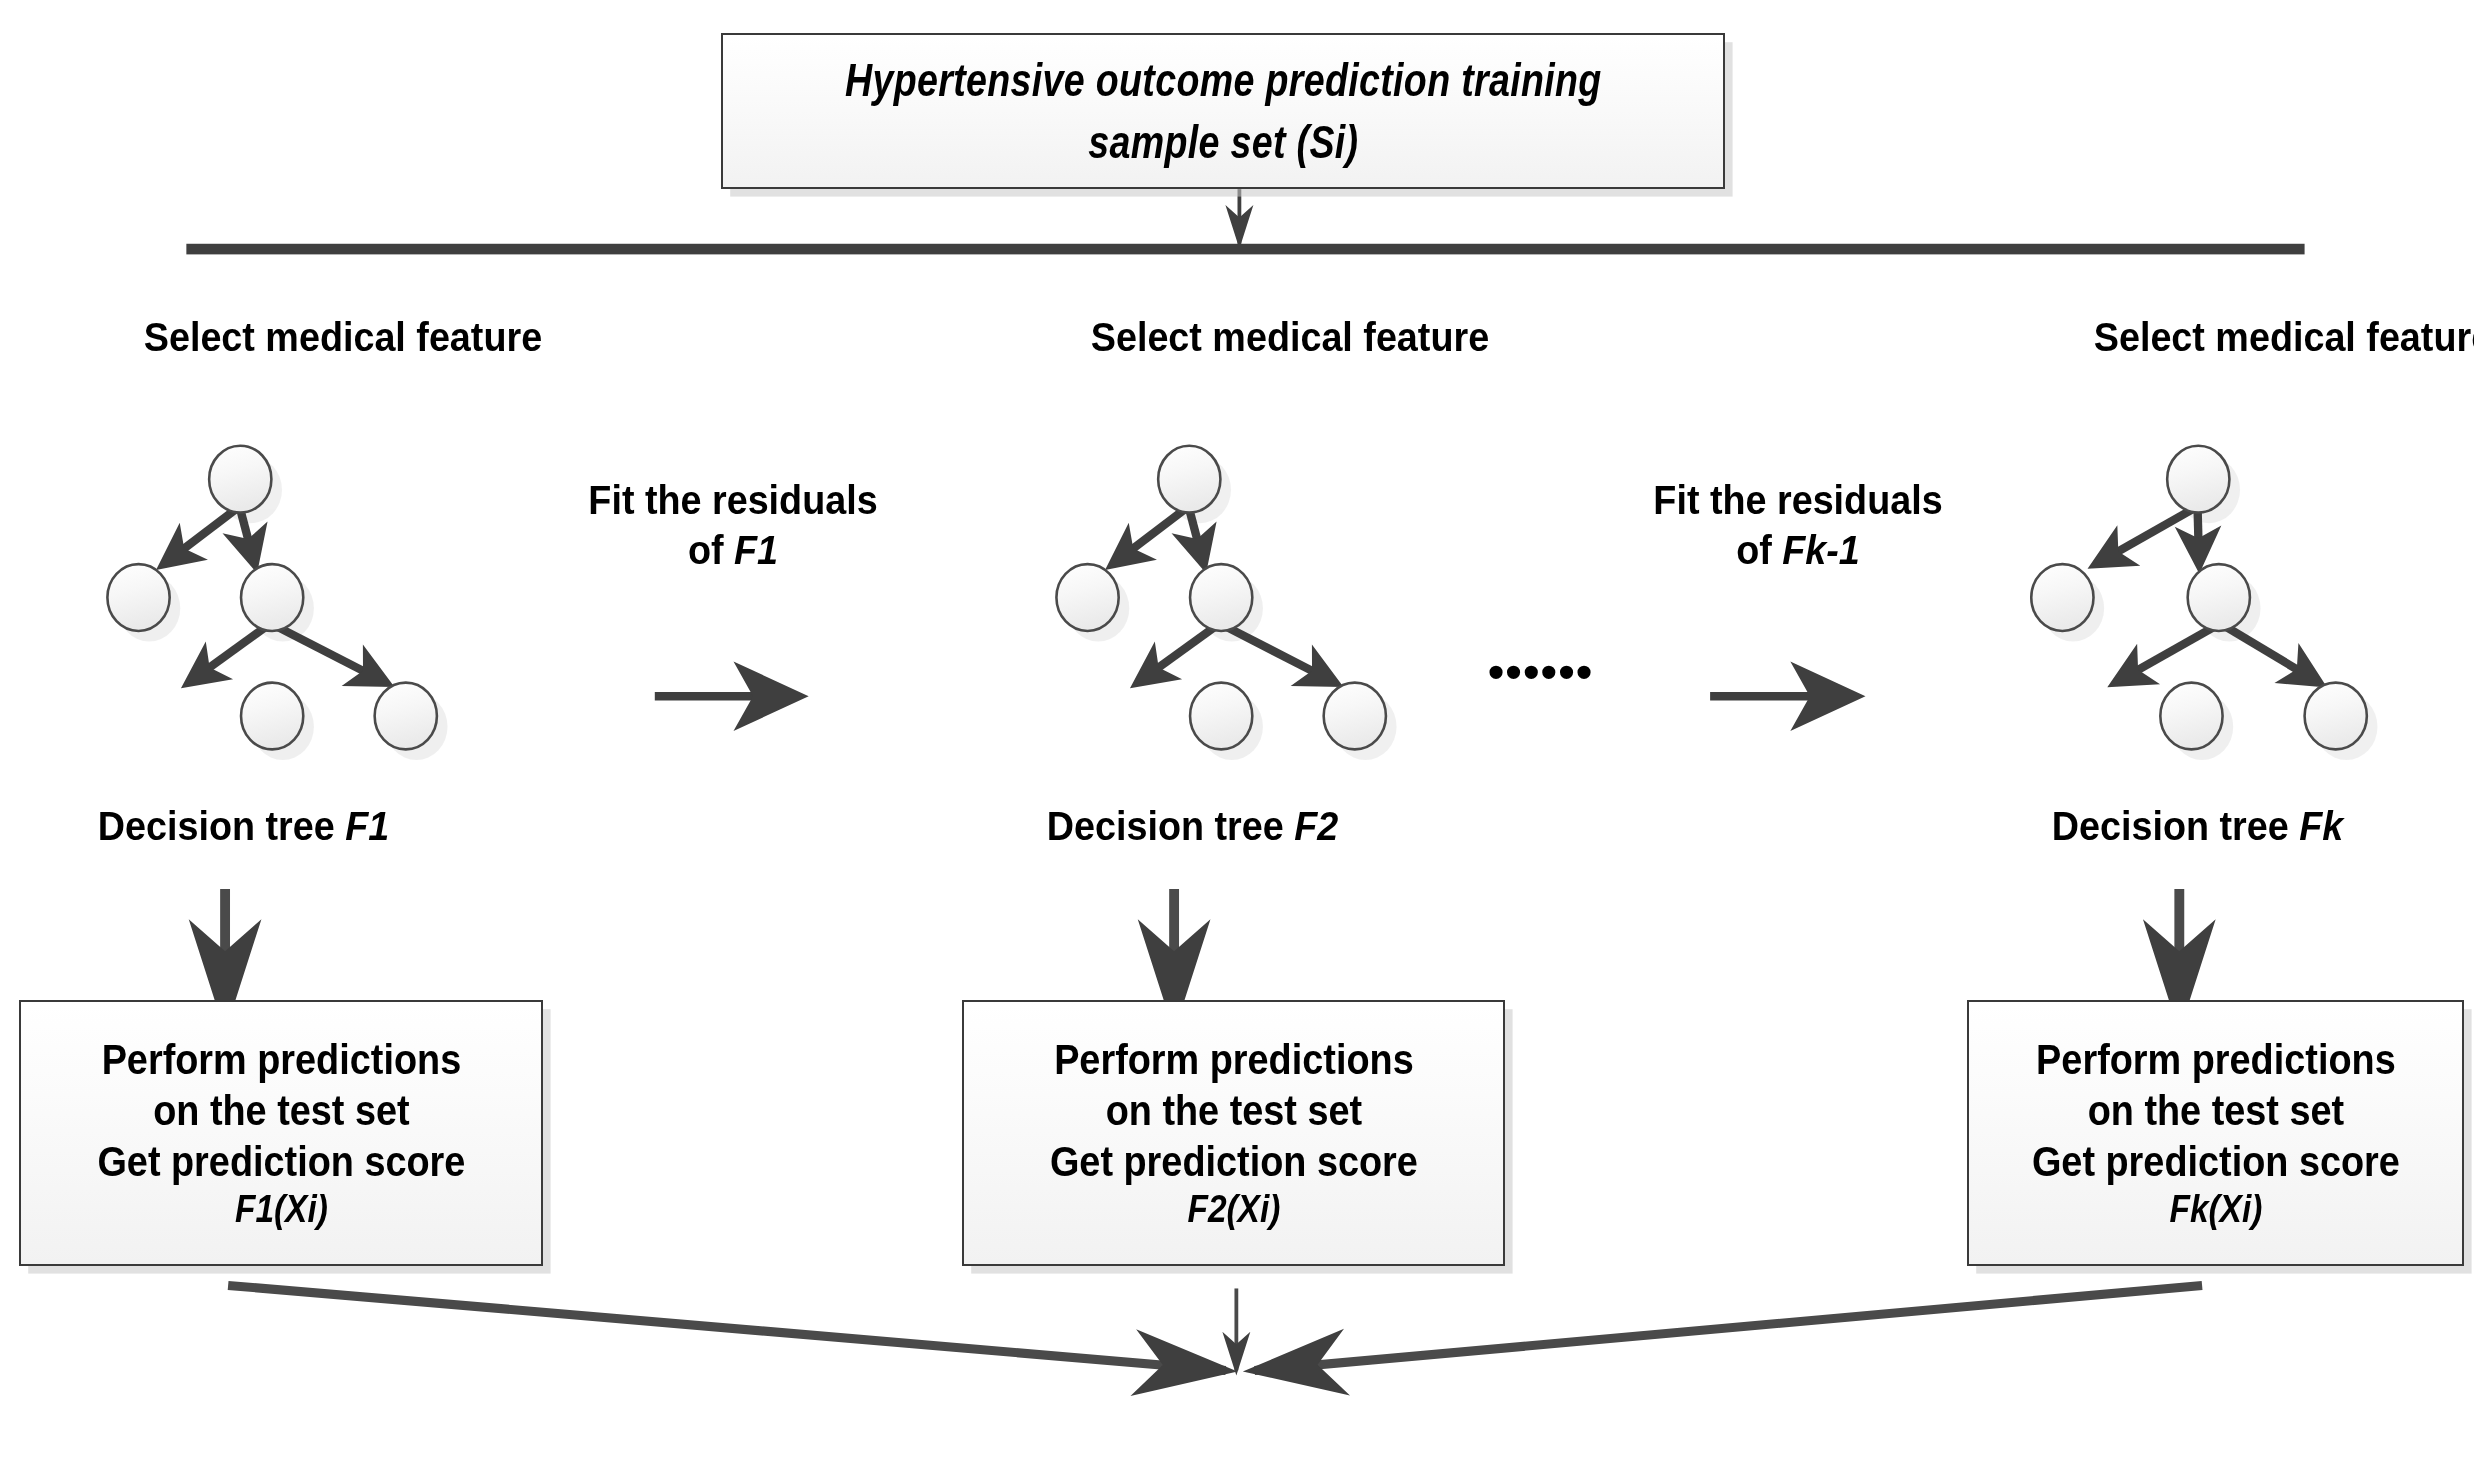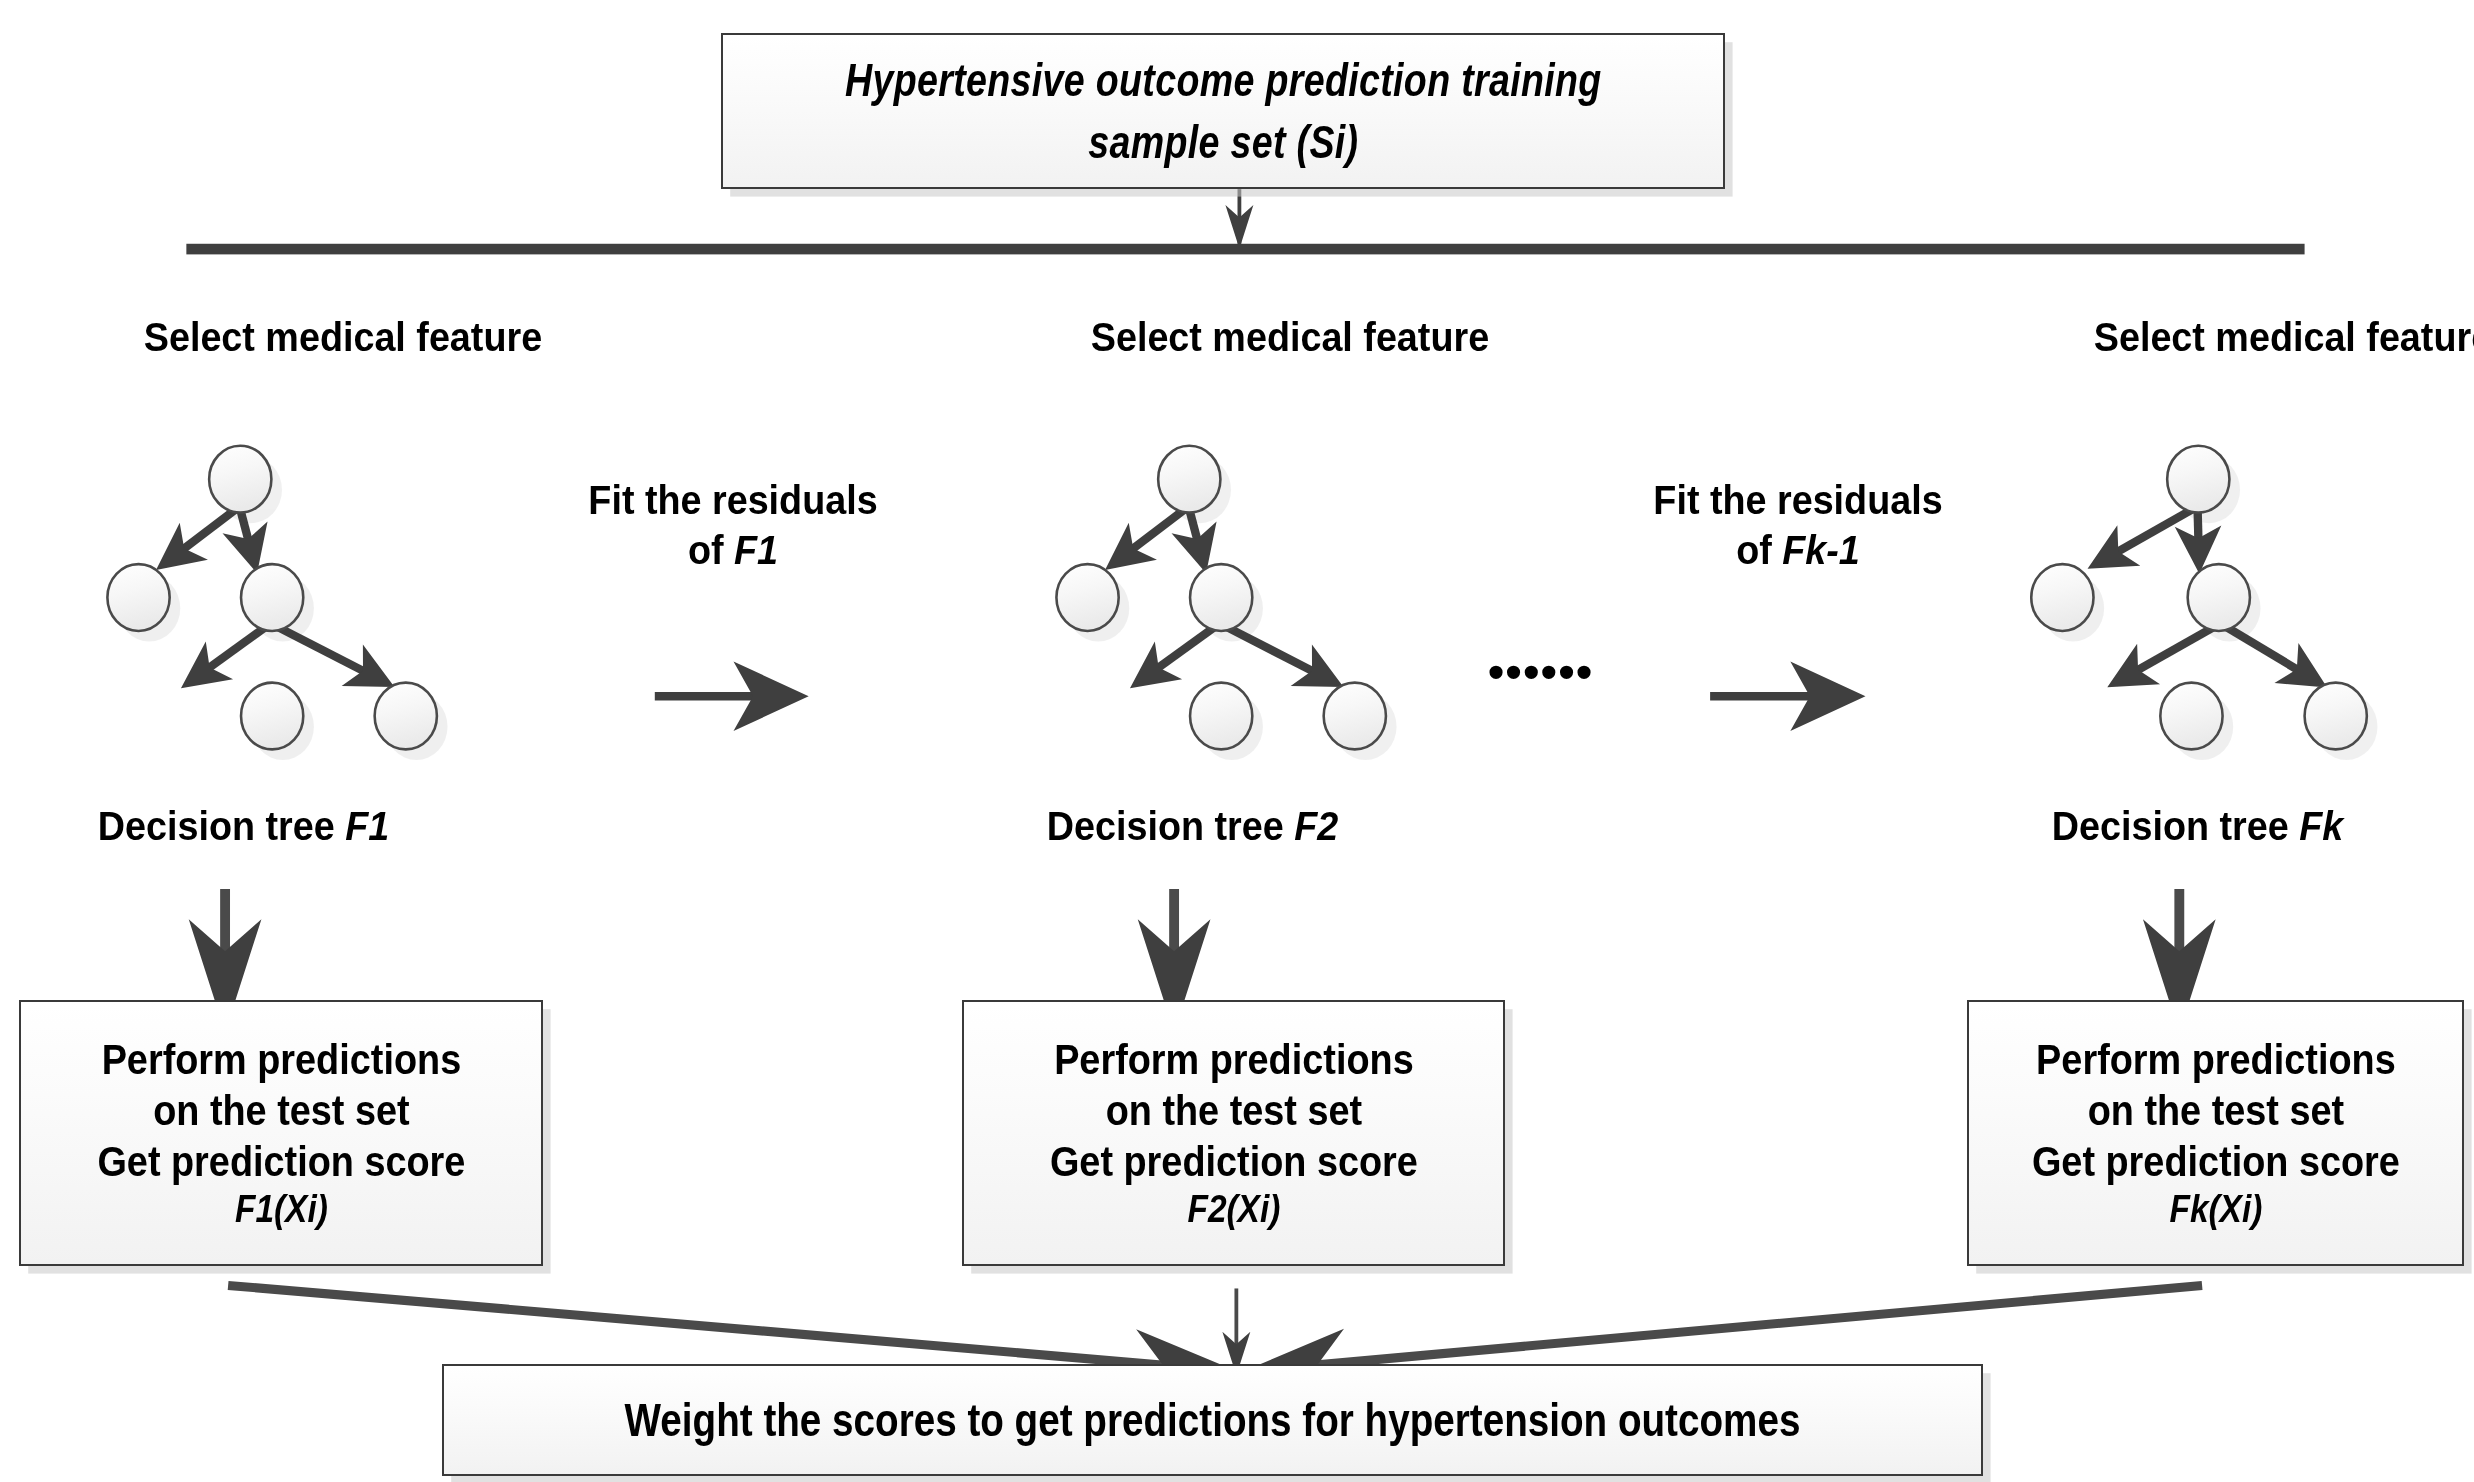--- a/index.html
+++ b/index.html
@@ -316,18 +316,15 @@
     <span class="line italic">F2(Xi)</span>
   </div>
 
   <div class="box pred-box" id="pred-box-3">
     <span class="line">Perform predictions</span>
     <span class="line">on the test set</span>
     <span class="line">Get prediction score</span>
     <span class="line italic">Fk(Xi)</span>
   </div>
 
-  <div class="box" id="summary-box">
-    <span class="line">Weight the scores to get predictions for hypertension outcomes</span>
-  </div>
 
 </div>
 
 
 </body></html>

